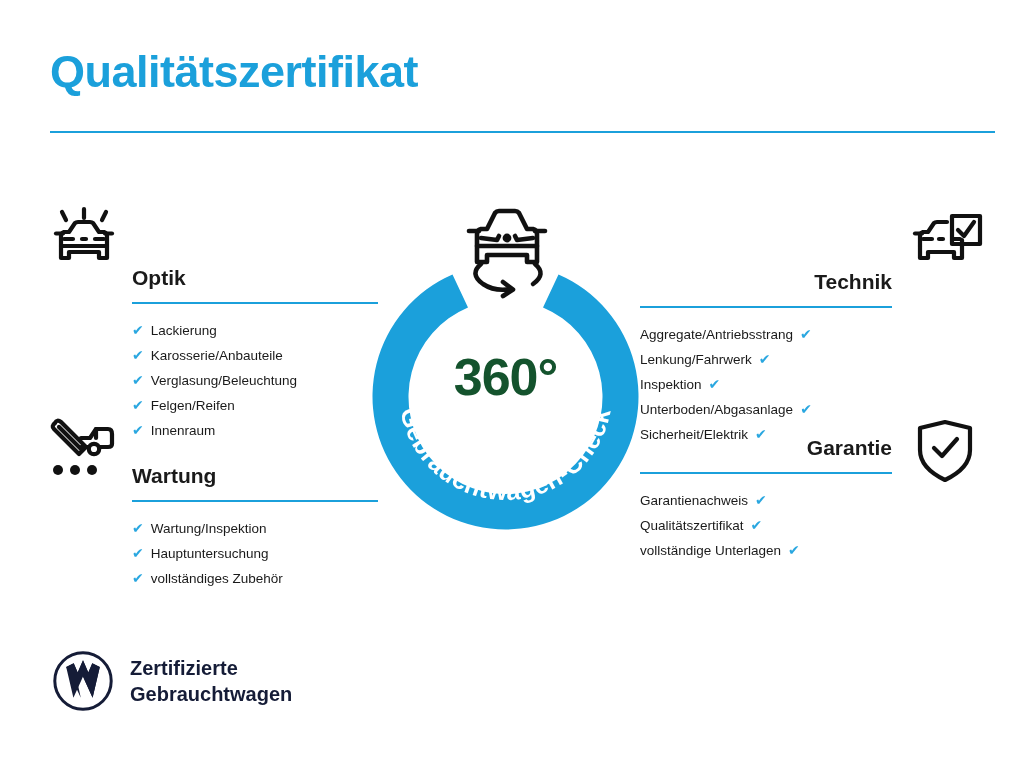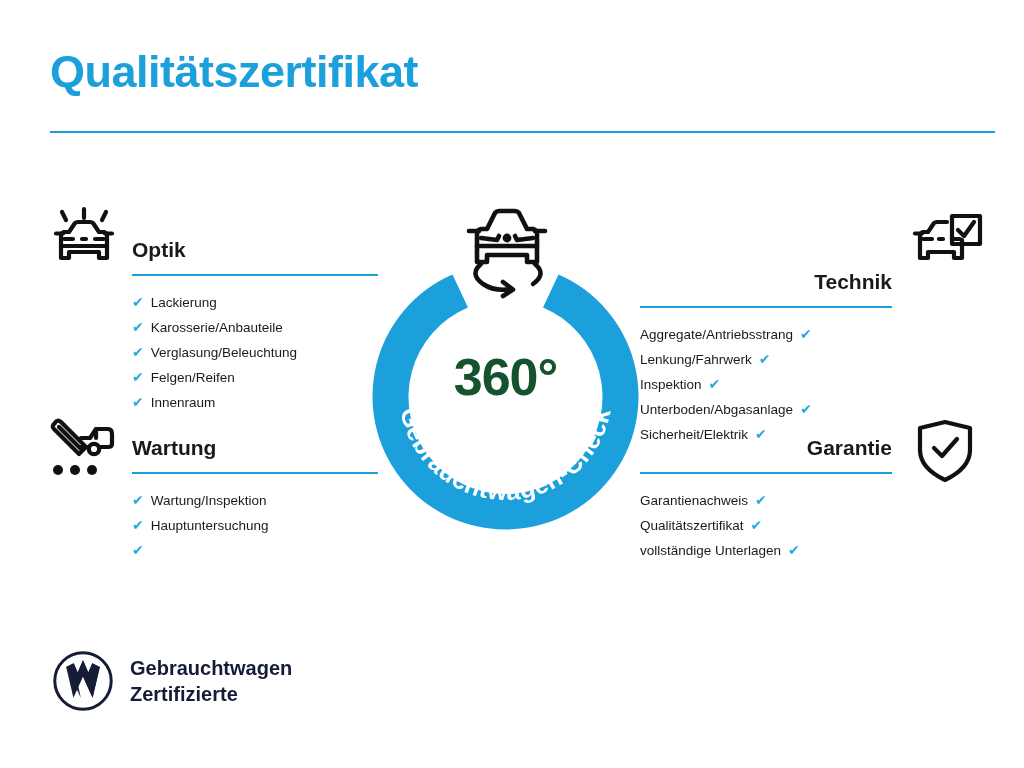--- a/index.html
+++ b/index.html
@@ -78,21 +78,21 @@
     align-items: baseline;
   }
   .check {
     color: #2AA7E0;
     font-size: 14px;
     font-weight: bold;
     line-height: 24px;
   }
 
   
-  .sec-left .section-title { text-align: left; }
+  .sec-left .section-title { text-align: left; margin-top: 28px; }
   .sec-left .section-list li { justify-content: flex-start; }
   .sec-left .check { margin-right: 7px; }
 
   
   .sec-right .section-title { text-align: right; }
   .sec-right .section-list li { }
   .sec-right .check { margin-left: 7px; }
 
   
   .sec-icon {
@@ -210,20 +210,21 @@
       <li>
           <span class="check">✔</span>
           <span>Wartung/Inspektion</span>
         </li>
       <li>
           <span class="check">✔</span>
           <span>Hauptuntersuchung</span>
         </li>
       <li>
           <span class="check">✔</span>
+          <span>vollständiges Zubehör</span>
         </li>
     </ul>
   </div>
 
   <svg class="sec-icon" style="left:46px; top:414px;" width="74" height="68" viewBox="0 0 74 68">
     <g fill="none" stroke="#111111" stroke-width="4.2" stroke-linecap="round" stroke-linejoin="round">
       <path d="M9 9 Q11 5 15 8 L40 33 L33 40 L8 15 Q5 12 9 9 Z"></path>
       <line x1="13" y1="13" x2="35" y2="35"></line>
       <path d="M35 24 L44 24 L50 15 L62 15 Q66 15 66 20 L66 30 Q66 33 62 33 L54 33"></path>
       <path d="M35 33 L42 33"></path>
@@ -351,18 +352,18 @@
                L33.2 31.6
                L29.2 22.4
                L25.2 31.6
                L28.8 47.8
                L14.2 16.9
                L21.7 13.2
                L25.7 22.4 Z" fill="#151C37"></path>
       <path d="M31 10.2 L25.7 22.4 L21.7 13.2 L14.2 16.9 L21.4 47.8 L28.8 31.6 L31 26.4 L33.2 31.6 L40.6 47.8 L47.8 16.9 L40.3 13.2 L36.3 22.4 Z" fill="#151C37"></path>
     </svg>
     <div class="footer-text">
+      <div>Zertifizierte</div>
       <div>Gebrauchtwagen</div>
-      <div>Zertifizierte</div>
     </div>
   </div>
 
 </div>
 
 </body></html>

